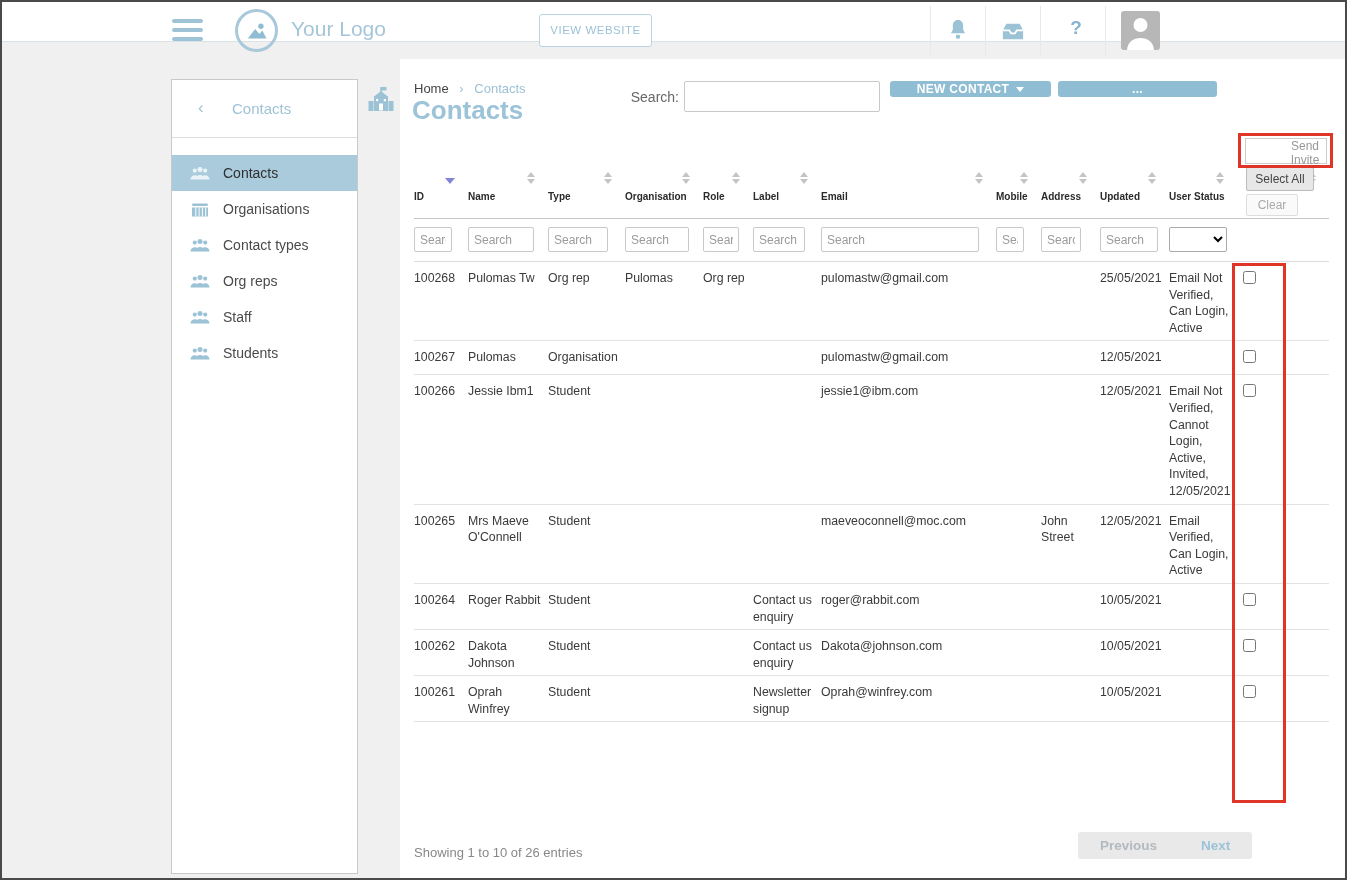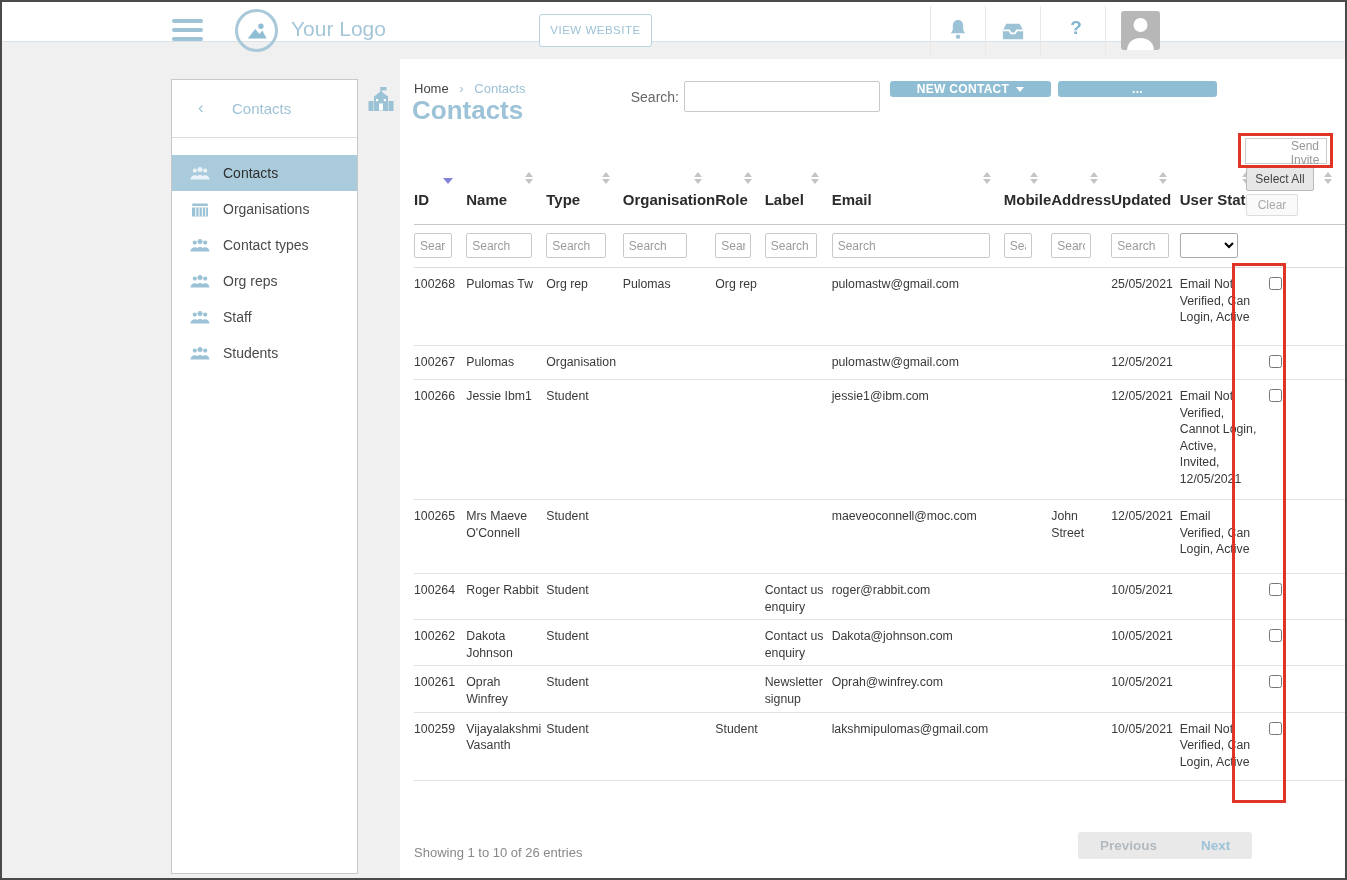--- a/index.html
+++ b/index.html
@@ -50,21 +50,21 @@
 
   
   .ctable { position:absolute; left:412px; top:163px; border-collapse:collapse; table-layout:fixed; font-size:12.3px; color:#3a3a3a; z-index:3; }
   .ctable th, .ctable td { text-align:left; vertical-align:top; overflow:visible; }
   .row-arrows th { height:26px; vertical-align:bottom; padding:0 13px 4px 0; text-align:right; cursor:pointer; }
   .sort-pair { display:inline-block; }
   .sort-pair i { display:block; width:0; height:0; border-left:4px solid transparent; border-right:4px solid transparent; }
   .sort-pair .up { border-bottom:5px solid #c4c4c4; margin-bottom:2px; }
   .sort-pair .dn { border-top:5px solid #c4c4c4; }
   .sort-desc { display:inline-block; width:0; height:0; border-left:5px solid transparent; border-right:5px solid transparent; border-top:6px solid #8585d6; }
-  .row-labels th { font-size:15px; font-weight:bold; color:#2b2b2b; padding:0 0 16px 0; vertical-align:bottom; white-space:nowrap; border-bottom:1px solid #c6c6c6; cursor:pointer; }
+  .row-labels th { font-size:10px; font-weight:bold; color:#2b2b2b; padding:0 0 16px 0; vertical-align:bottom; white-space:nowrap; border-bottom:1px solid #c6c6c6; cursor:pointer; }
   .row-filters td { padding:8px 0 9px 0; border-bottom:1px solid #dcdcdc; }
   .row-filters input { height:25px; border:1px solid #c9c9c9; border-radius:2px; font-size:12px; padding:0 5px; color:#555; }
   .row-filters input::placeholder { color:#9b9b9b; }
   .row-filters select { height:25px; width:58px; border:1px solid #aaa; border-radius:2px; background:#fff; }
   .ctable tbody td { border-bottom:1px solid #e2e2e2; padding:8px 5px 4px 0; line-height:1.35; }
   .ctable tbody input[type=checkbox] { width:13px; height:13px; margin-left:6px; margin-top:1px; }
 
   .showing { position:absolute; left:412px; top:843px; font-size:13px; color:#888; z-index:3; }
   .paginate { position:absolute; left:1076px; top:830px; height:27px; background:#e9e9e9; border-radius:3px; display:flex; align-items:center; z-index:3; }
   .paginate span { padding:0 22px; font-size:13.5px; font-weight:bold; cursor:pointer; }
@@ -381,35 +381,20 @@
           <td></td>
           <td>Newsletter signup</td>
           <td>Oprah@winfrey.com</td>
           <td></td>
           <td></td>
           <td>10/05/2021</td>
           <td></td>
           <td><input type="checkbox" style=""></td>
           <td></td>
         </tr>
-        <tr style="height: 68px;">
-          <td>100259</td>
-          <td>Vijayalakshmi Vasanth</td>
-          <td>Student</td>
-          <td></td>
-          <td>Student</td>
-          <td></td>
-          <td>lakshmipulomas@gmail.com</td>
-          <td></td>
-          <td></td>
-          <td>10/05/2021</td>
-          <td>Email Not Verified, Can Login, Active</td>
-          <td><input type="checkbox" style=""></td>
-          <td></td>
-        </tr>
       </tbody>
   </table>
 
   <div class="showing">Showing 1 to 10 of 26 entries</div>
   <div class="paginate">
     <span class="pg-prev">Previous</span>
     <span class="pg-next">Next</span>
   </div>
 
 </div>

